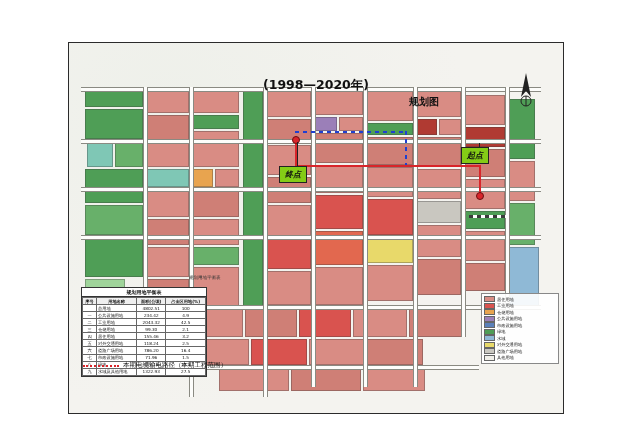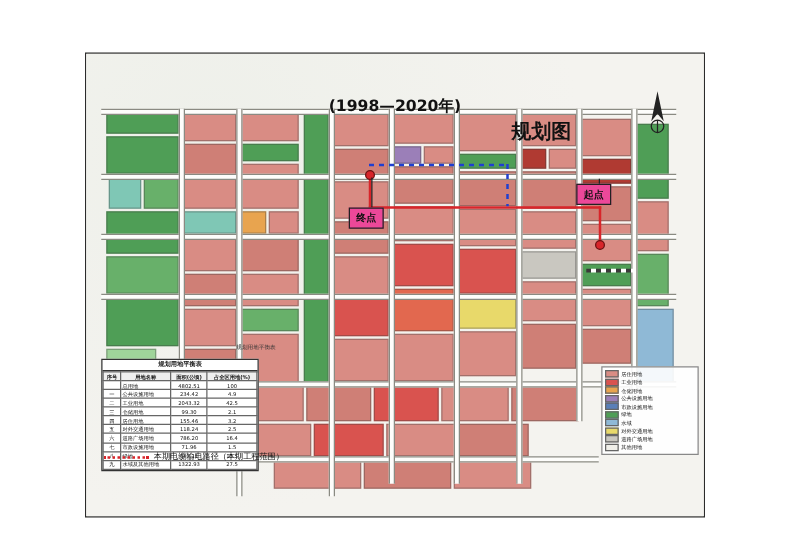--- a/index.html
+++ b/index.html
@@ -65,21 +65,21 @@
     text-align: center;
     font-size: 12.5px;
     font-weight: bold;
     color: #111111;
     font-family: "DejaVu Sans", "Liberation Sans", sans-serif;
   }
   #map-plan-label {
     position: absolute;
     left: 340px;
     top: 52px;
-    font-size: 16px;
+    font-size: 10px;
     font-weight: bold;
     color: #111111;
     font-family: "DejaVu Sans", "Liberation Sans", sans-serif;
   }
 
   
   #compass {
     position: absolute;
     left: 440px;
     top: 28px;
@@ -145,28 +145,29 @@
   }
   .cable-alt-v {
     position: absolute;
     width: 2px;
     background: repeating-linear-gradient(180deg,#1f3fd0 0 4px, transparent 4px 8px);
   }
 
   
   .callout {
     position: absolute;
-    background: #ec4899;
+    background: #84cc16;
     border: 1px solid #222222;
     font-size: 8px;
     font-weight: bold;
     color: #111111;
     padding: 2px 5px;
     font-family: "DejaVu Sans", "Liberation Sans", sans-serif;
     white-space: nowrap;
+    font-style: italic;
   }
   .leader {
     position: absolute;
     background: #222222;
   }
   .endpoint-dot {
     position: absolute;
     width: 6px;
     height: 6px;
     border-radius: 50%;

